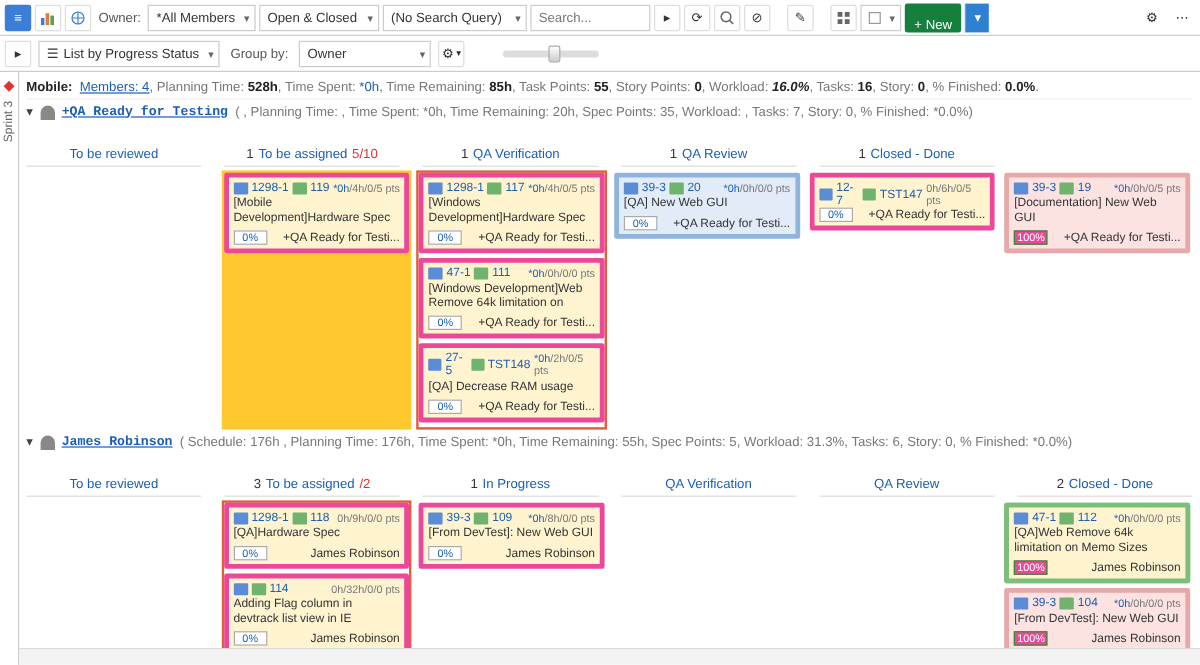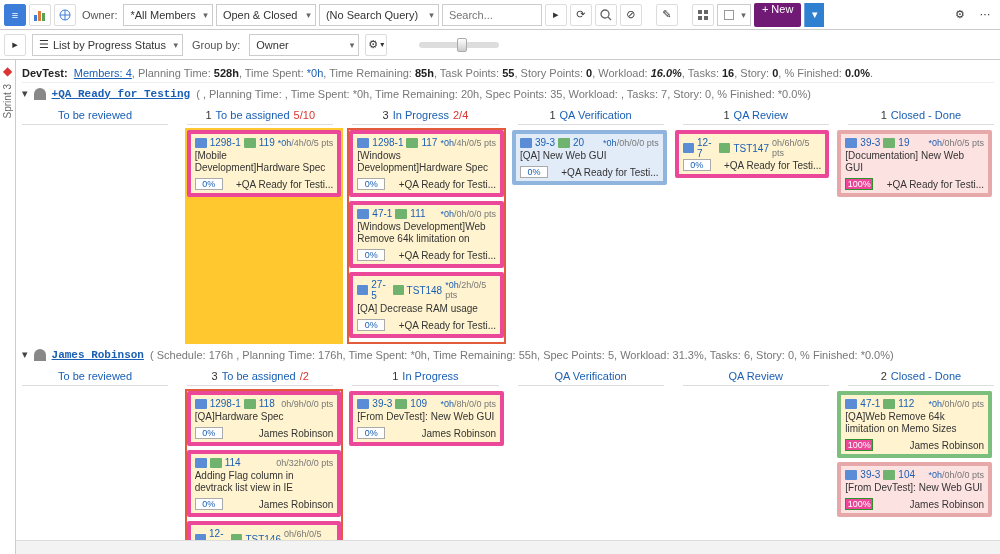--- a/index.html
+++ b/index.html
@@ -4,35 +4,35 @@
 <style>
 * { box-sizing: border-box; margin: 0; padding: 0; font-family: Arial, Helvetica, sans-serif; }
 body { font-size: 11px; color: #333; background: #fff; width: 1000px; height: 554px; overflow: hidden; }
 .top-toolbar { height: 30px; border-bottom: 1px solid #ccc; display: flex; align-items: center; padding: 0 4px; gap: 3px; }
 .sq-btn { width: 22px; height: 22px; display: inline-flex; align-items: center; justify-content: center; border: 1px solid #ddd; background: #fff; cursor: pointer; border-radius: 2px; }
 .sq-btn.blue { background: #3b7dd8; color: #fff; border-color: #3b7dd8; }
 .lbl { font-size: 11px; color: #555; padding: 0 3px; }
 .sel { height: 22px; border: 1px solid #ccc; padding: 0 16px 0 6px; font-size: 11px; background: #fff; position: relative; display: inline-flex; align-items: center; min-width: 80px; cursor: pointer; }
 .sel .caret { position: absolute; right: 4px; top: 50%; transform: translateY(-50%); font-size: 9px; color: #666; }
 .search-inp { height: 22px; border: 1px solid #ccc; padding: 0 6px; font-size: 11px; width: 100px; }
-.new-btn { background: #701a75; color: #fff; height: 24px; display: inline-flex; align-items: flex-start; padding: 0 8px; border-radius: 2px; gap: 4px; cursor: pointer; border: none;}
+.new-btn { background: #15803d; color: #fff; height: 24px; display: inline-flex; align-items: flex-end; padding: 0 8px; border-radius: 2px; gap: 4px; cursor: pointer; border: none;}
 .new-caret { background: #2f80d1; color: #fff; height: 24px; width: 20px; display: inline-flex; align-items: center; justify-content: center; border-left: 1px solid rgba(255,255,255,.3); cursor: pointer; }
 .spacer { flex: 1; }
 .second-toolbar { height: 30px; border-bottom: 1px solid #ccc; display: flex; align-items: center; padding: 0 4px; gap: 6px; }
 .sidebar { position: absolute; left: 0; top: 60px; bottom: 0; width: 16px; border-right: 1px solid #ccc; display: flex; flex-direction: column; align-items: center; padding-top: 4px; }
 .sidebar .vt { writing-mode: vertical-rl; transform: rotate(180deg); font-size: 10px; color: #666; margin-top: 6px; }
 .main { position: absolute; left: 16px; right: 0; top: 60px; bottom: 14px; overflow: auto; padding: 4px 6px; }
 .summary-row { padding: 3px 0; border-bottom: 1px solid #eee; font-size: 11px; color: #777; }
 .summary-row a { color: #1a5fb4; text-decoration: underline; cursor: pointer; }
 .summary-row b { color: #222; font-weight: bold; }
 .group-row { padding: 4px 0; font-size: 11px; color: #777; display: flex; align-items: center; gap: 6px; }
 .group-row .arrow { color: #444; cursor: pointer; }
 .group-row .person-ic { width: 12px; height: 12px; background: #888; border-radius: 50% 50% 0 0; display:inline-block;}
 .group-row .gname { color: #1a5fb4; text-decoration: underline; font-weight: bold; font-family: Liberation Mono, monospace; }
-.board-header { display: grid; grid-template-columns: repeat(6, 1fr); gap: 19px; margin-top: 2px; }
+.board-header { display: grid; grid-template-columns: repeat(6, 1fr); gap: 19px; margin-top: 16px; }
 .col-head { text-align: center; font-size: 11px; padding: 3px 0; border-bottom: 1px solid #ddd; color: #1a5fb4; }
 .col-head .cnt { color: #333; margin-right: 4px; }
 .col-head .limit { color: #d33; margin-left: 4px; }
 .board-body { display: grid; grid-template-columns: repeat(6, 1fr); gap: 4px; margin-top: 3px; }
 .col-body { min-height: 60px; padding: 2px; }
 .col-body.wip-exceed { background: #ffc82e; }
 .col-body.red-border { outline: 2px solid #e25b3a; outline-offset: -2px; }
 .card { border: 4px solid #ec4899; background: #fff4cf; border-radius: 2px; margin-bottom: 4px; padding: 3px 4px; font-size: 10px; position: relative; }
 .card.blue { background: #e2ecf8; border-color: #8fb4dd; }
 .card.pink { background: #fde2e2; border-color: #e6a8a8; }
@@ -137,35 +137,34 @@
     </span>
 </div>
 
 <div class="sidebar">
   <span style="color:#d33;font-size:12px">◆</span>
   <span class="vt">Sprint 3</span>
 </div>
 
 <div class="main">
   <div class="summary-row">
-    <b>DevTest:</b>&nbsp;
+    <b>Mobile:</b>&nbsp;
     <a>Members: 4</a><span>, Planning Time: </span><b>528h</b><span>, Time Spent: </span><span style="color:#1a5fb4">*0h</span><span>, Time Remaining: </span><b>85h</b><span>, Task Points: </span><b>55</b><span>, Story Points: </span><b>0</b><span>, Workload: </span><b><i>16.0%</i></b><span>, Tasks: </span><b>16</b><span>, Story: </span><b>0</b><span>, % Finished: </span><b>0.0%</b>.
   </div>
 
   <div id="groups-mount">
       <div class="group-row">
         <span class="arrow">▾</span>
     <span class="person-ic"></span>
     <span class="gname">+QA Ready for Testing</span>
     <span>( , Planning Time: , Time Spent: *0h, Time Remaining: 20h, Spec Points: 35, Workload: , Tasks: 7, Story: 0, % Finished: *0.0%)</span>
       </div>
       <div class="board-header">
         <div class="col-head"><span>To be reviewed</span></div>
         <div class="col-head"><span class="cnt">1</span><span>To be assigned</span><span class="limit">5/10</span></div>
-        <div class="col-head"><span class="cnt">3</span><span>In Progress</span><span class="limit">2/4</span></div>
         <div class="col-head"><span class="cnt">1</span><span>QA Verification</span></div>
         <div class="col-head"><span class="cnt">1</span><span>QA Review</span></div>
         <div class="col-head"><span class="cnt">1</span><span>Closed - Done</span></div>
       </div>
       <div class="board-body">
         <div class="col-body"></div>
         <div class="col-body wip-exceed">
           <div class="card">
             <div class="idline">
           <span class="ic"></span>

